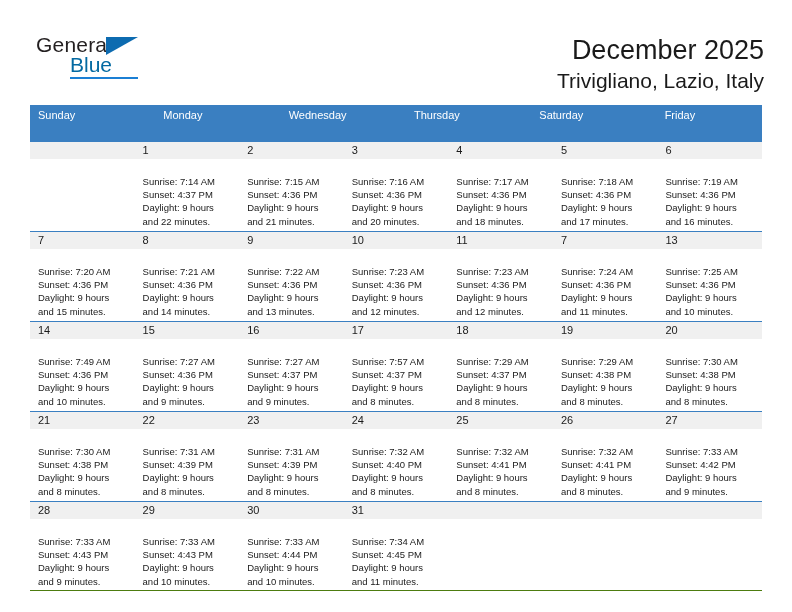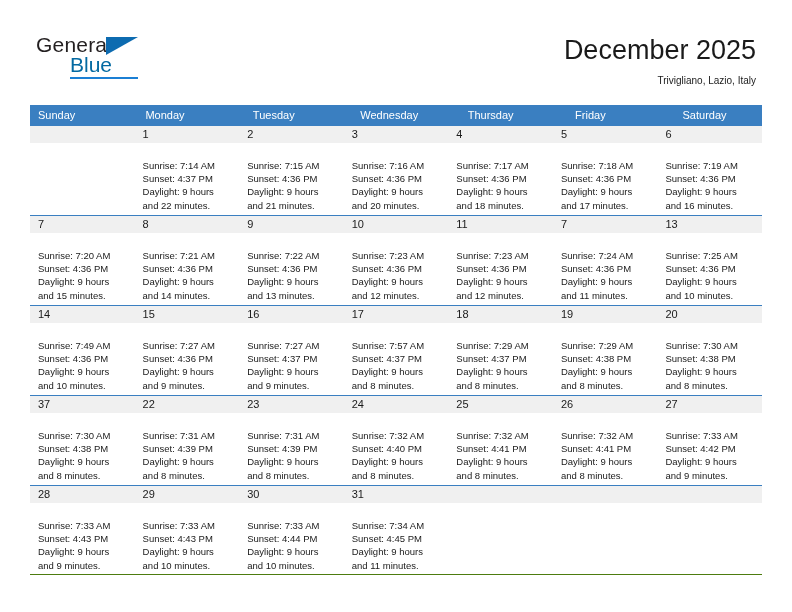--- a/index.html
+++ b/index.html
@@ -67,49 +67,49 @@
     position: absolute;
     left: 34px;
     top: 44px;
     width: 68px;
     height: 2px;
     background: #1b7fd4;
   }
 
   .title-block {
     position: absolute;
-    right: 36px;
+    right: 28px;
     top: 34px;
     text-align: right;
   }
   .cal-title {
     font-size: 27px;
     color: #1a1a1a;
     line-height: 32px;
     white-space: nowrap;
   }
   .cal-subtitle {
     margin-top: 6px;
-    font-size: 10px;
+    font-size: 21px;
     color: #1a1a1a;
     line-height: 18px;
     white-space: nowrap;
   }
 
   
   .calendar {
     position: absolute;
     left: 30px;
     top: 105px;
     width: 732px;
   }
   .weekday-row {
     display: flex;
     background: #3a7fc1;
-    height: 20px;
+    height: 36px;
     gap: 20px;
   }
   .weekday {
     flex: 1 1 0;
     color: #ffffff;
     font-size: 11px;
     line-height: 20px;
     padding-left: 8px;
     box-sizing: border-box;
     white-space: nowrap;
@@ -171,25 +171,24 @@
       <div class="cal-subtitle">Trivigliano, Lazio, Italy</div>
     </div>
 
   </div>
 
   <div class="calendar">
 
     <div class="weekday-row">
       <div class="weekday">Sunday</div>
       <div class="weekday">Monday</div>
-      <div class="weekday">Tuesday</div>
       <div class="weekday">Wednesday</div>
       <div class="weekday">Thursday</div>
+      <div class="weekday">Saturday</div>
       <div class="weekday">Friday</div>
-      <div class="weekday">Saturday</div>
     </div>
 
     <div class="week-row">
       <div class="day-cell empty">
         <div class="day-number"></div>
         <div class="day-body">
           <div></div>
           <div></div>
           <div></div>
           <div></div>
@@ -378,21 +377,21 @@
           <div>Sunrise: 7:30 AM</div>
           <div>Sunset: 4:38 PM</div>
           <div>Daylight: 9 hours</div>
           <div>and 8 minutes.</div>
         </div>
       </div>
     </div>
 
     <div class="week-row">
       <div class="day-cell">
-        <div class="day-number">37</div>
+        <div class="day-number">21</div>
         <div class="day-body">
           <div>Sunrise: 7:30 AM</div>
           <div>Sunset: 4:38 PM</div>
           <div>Daylight: 9 hours</div>
           <div>and 8 minutes.</div>
         </div>
       </div>
       <div class="day-cell">
         <div class="day-number">22</div>
         <div class="day-body">

